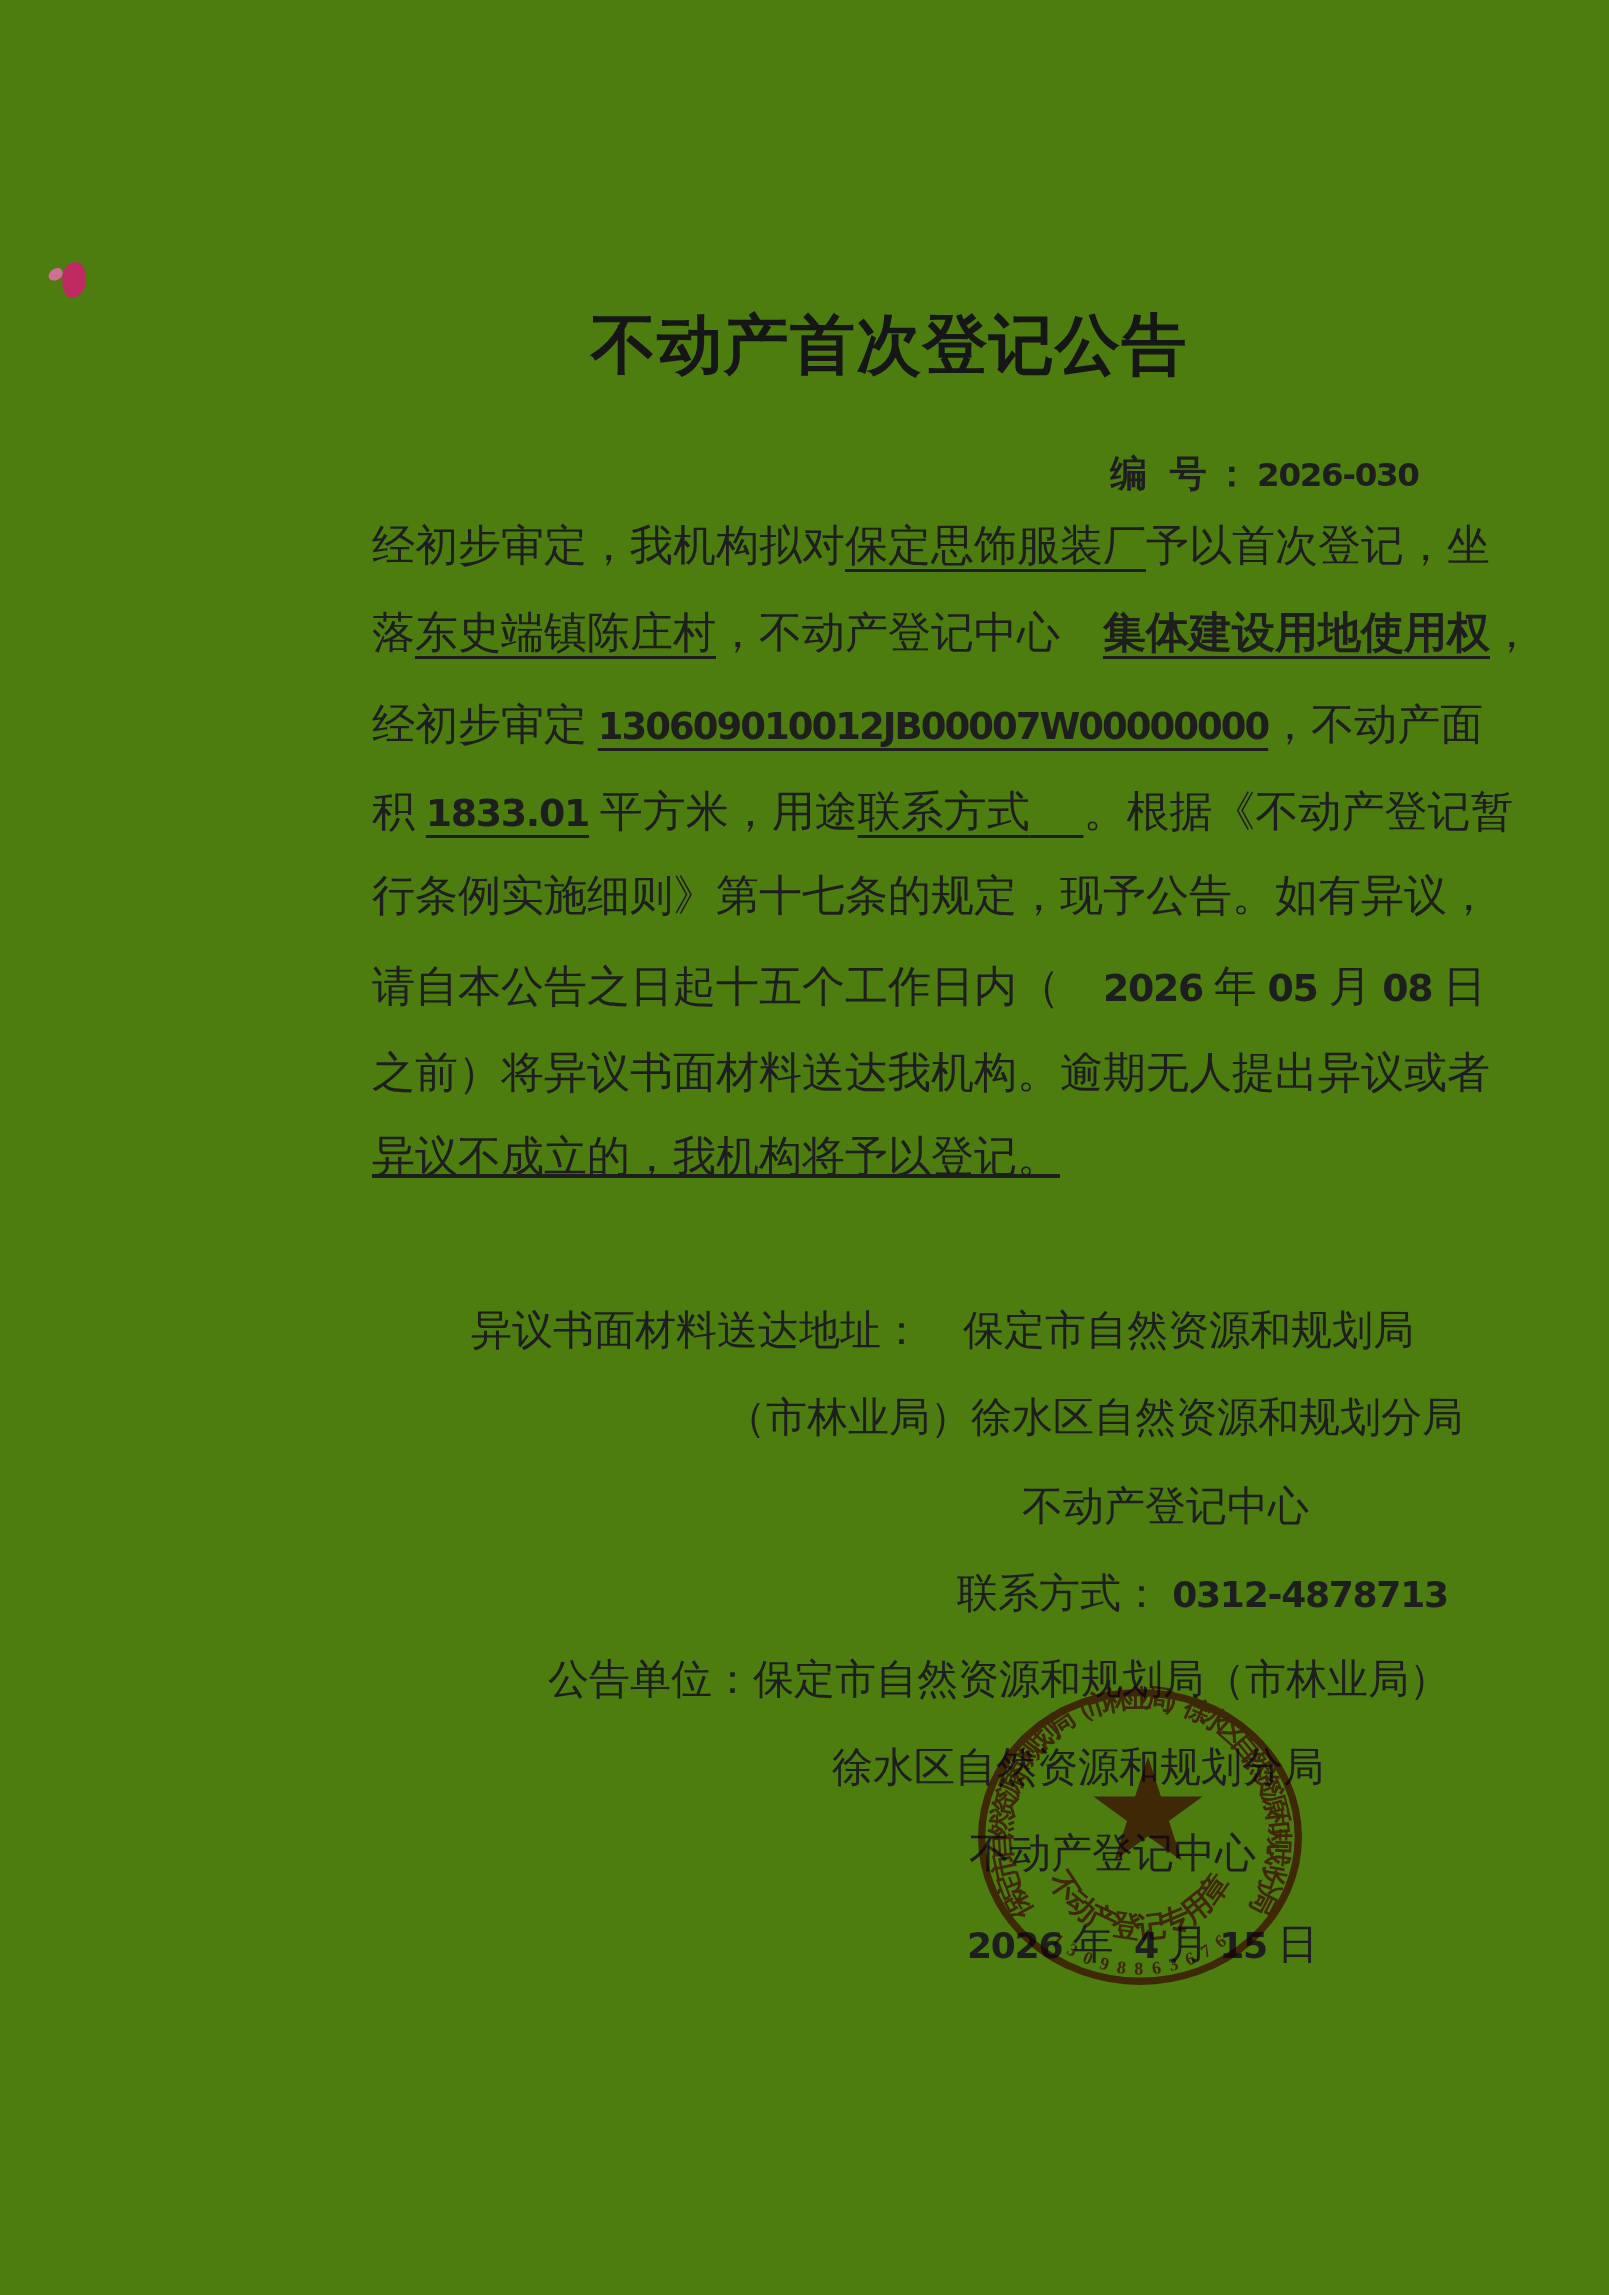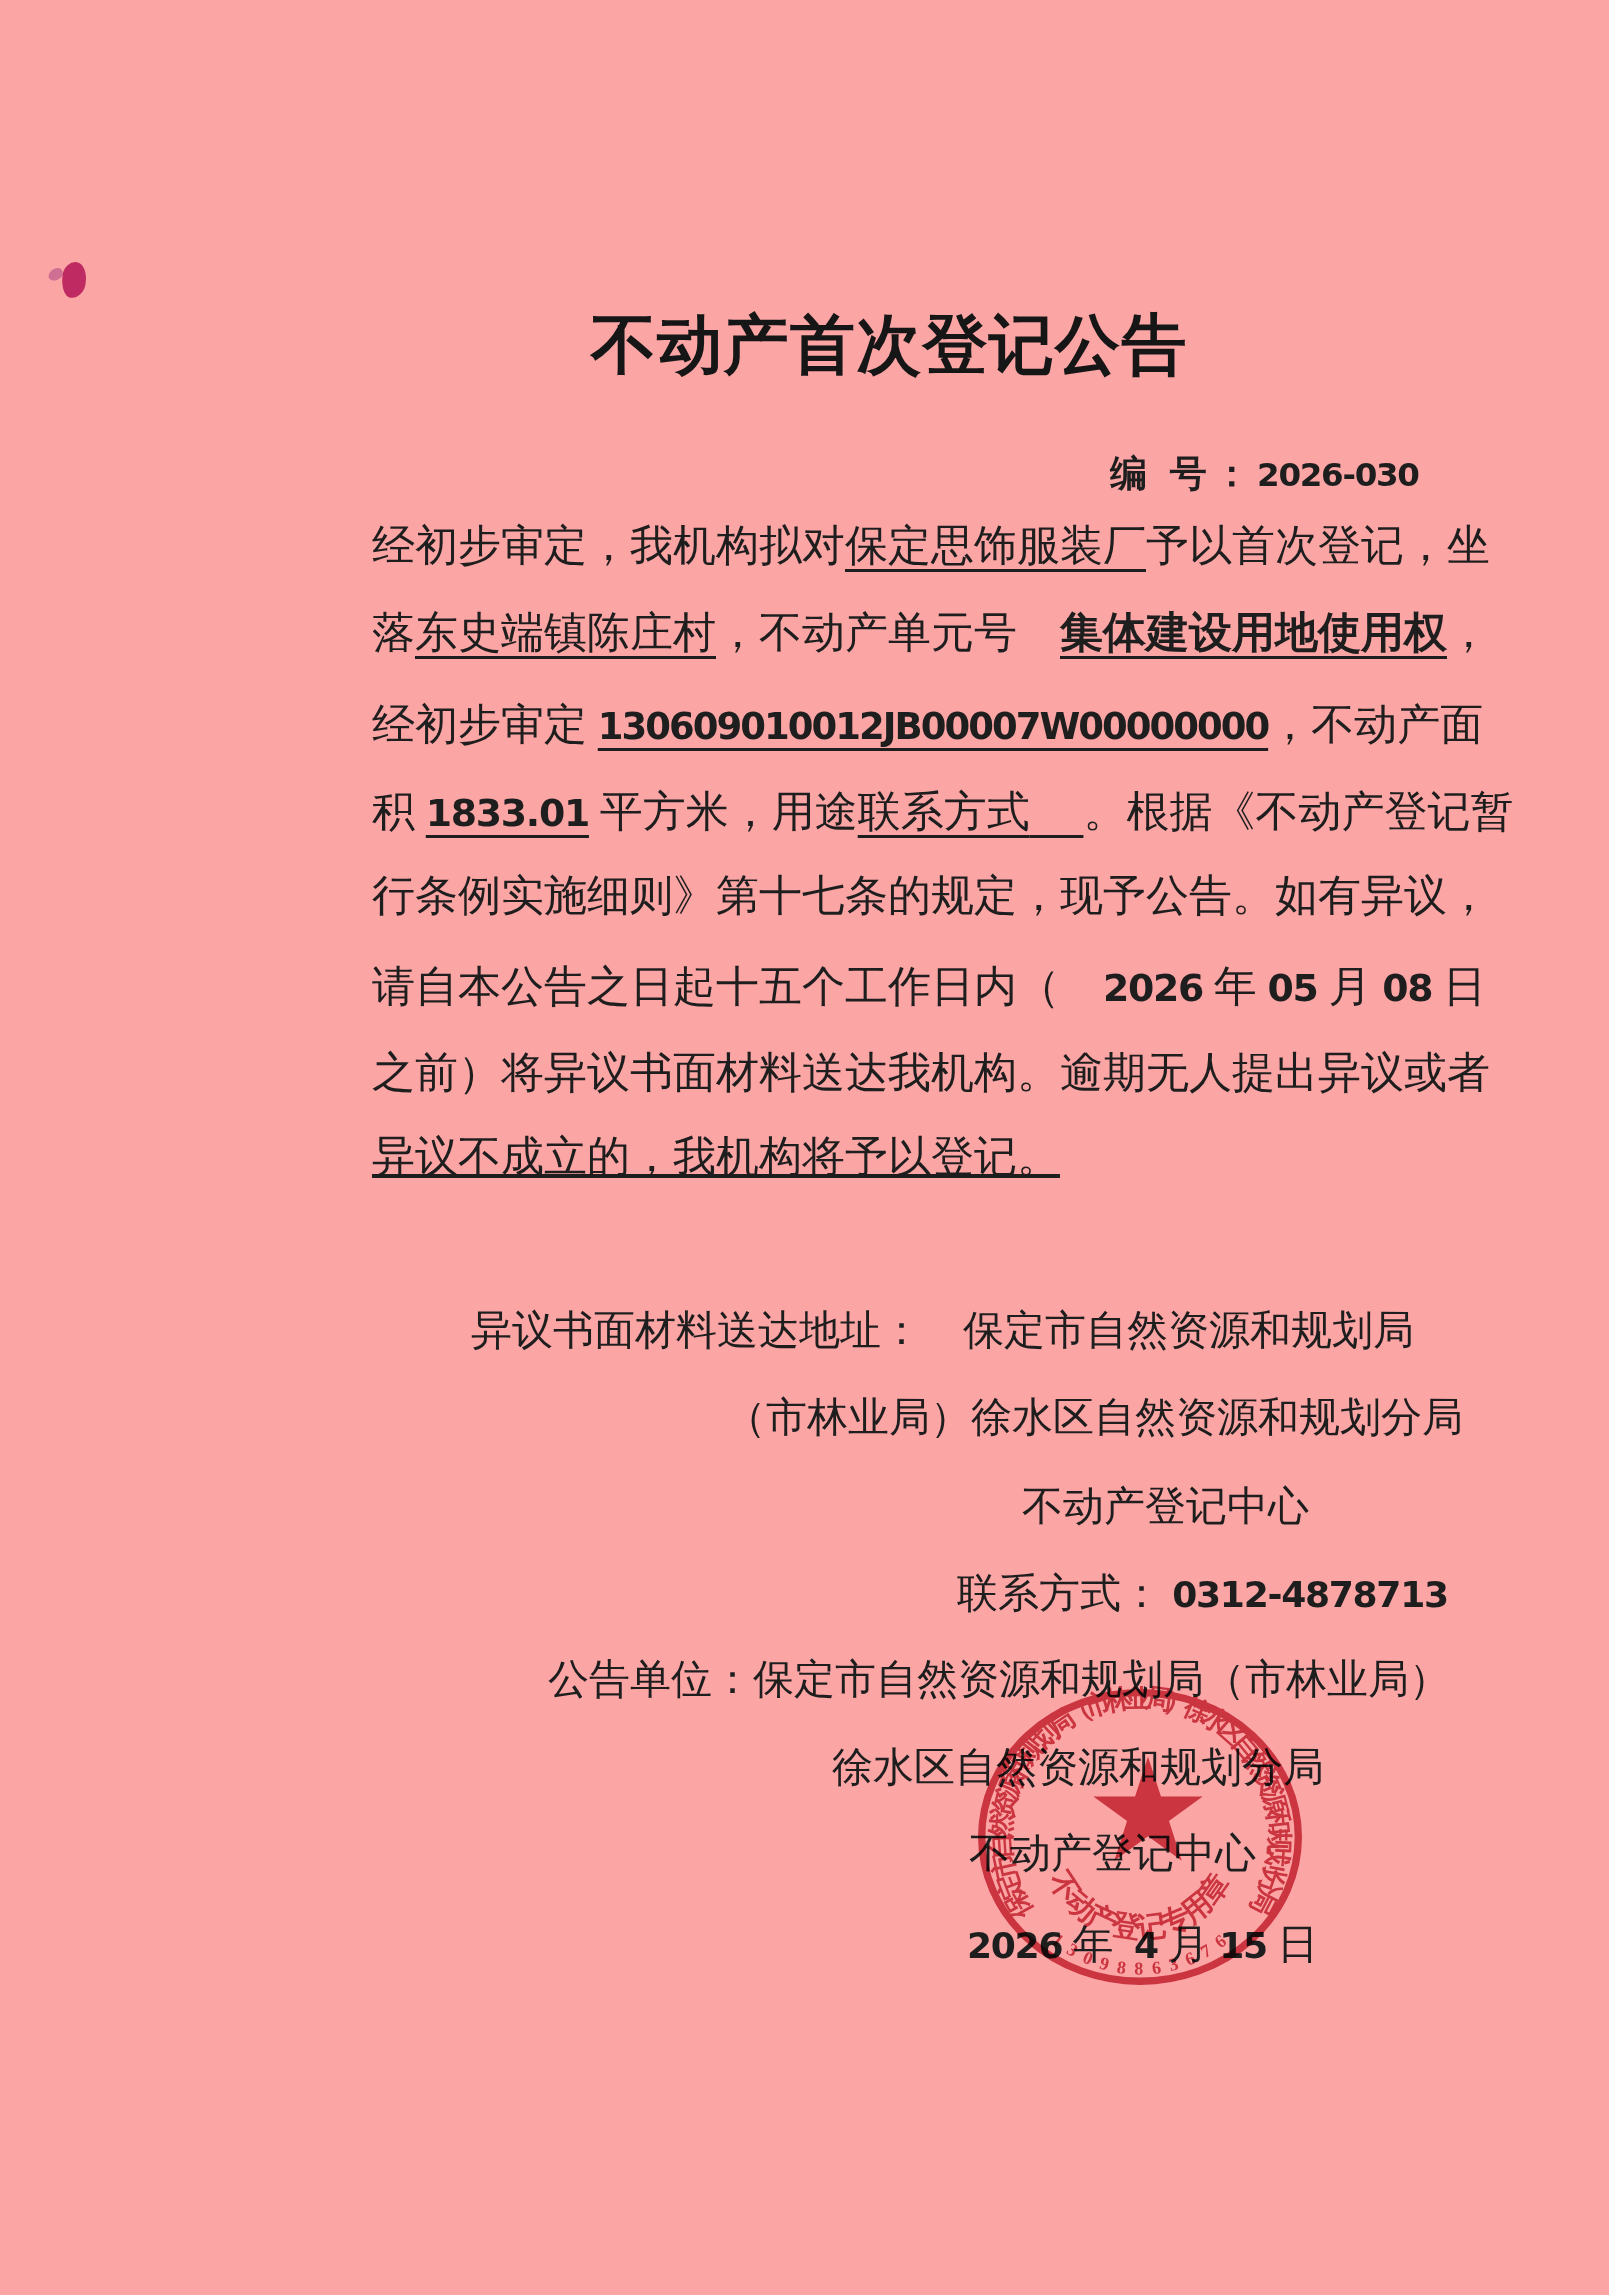--- a/index.html
+++ b/index.html
@@ -1,20 +1,20 @@
 <!DOCTYPE html>
 <html style="font-size:10.7px"><head>
 <meta charset="utf-8">
 <style>
   html,body{margin:0;padding:0;background:#e8e8e8;}
   .page{
     position:relative;
     width:1609px;height:2295px;
     margin:0 auto;
-    background:#fca5a5;
+    background:#4d7c0f;
     overflow:hidden;
     font-family:"Liberation Serif","DejaVu Serif",serif;
     color:#1e1e1e;
   }
   .tline{position:absolute;white-space:pre;font-size:43px;line-height:1.06;}
   .title{
     position:absolute;left:591px;top:301px;
     font-size:65px;font-weight:bold;letter-spacing:1.3px;white-space:pre;
     color:#161616;
   }
@@ -67,21 +67,21 @@
 <div class="page">
 
   <div class="blot-tail"></div>
   <div class="blot"></div>
 
   <div class="title">不动产首次登记公告</div>
 
   <div class="serial"><span class="lbl">编 号：</span><span class="num b">2026-030</span></div>
 
   <div class="tline" id="b1"><span>经初步审定，我机构拟对</span><span class="u">保定思饰服装厂</span><span>予以首次登记，坐</span></div>
-  <div class="tline" id="b2"><span>落</span><span class="u">东史端镇陈庄村</span><span>，不动产单元号　</span><span class="u b">集体建设用地使用权</span><span>，</span></div>
+  <div class="tline" id="b2"><span>落</span><span class="u">东史端镇陈庄村</span><span>，不动产登记中心　</span><span class="u b">集体建设用地使用权</span><span>，</span></div>
   <div class="tline" id="b3"><span>经初步审定 </span><span class="u b num">130609010012JB00007W00000000</span><span>，不动产面</span></div>
   <div class="tline" id="b4"><span>积 </span><span class="u b num">1833.01</span><span> 平方米，用途</span><span class="u">联系方式</span><span class="u">　 </span><span>。根据《不动产登记暂</span></div>
   <div class="tline" id="b5"><span>行条例实施细则》第十七条的规定，现予公告。如有异议，</span></div>
   <div class="tline" id="b6"><span>请自本公告之日起十五个工作日内（　</span><span class="b num">2026</span><span> 年 </span><span class="b num">05</span><span> 月 </span><span class="b num">08</span><span> 日</span></div>
   <div class="tline" id="b7"><span>之前）将异议书面材料送达我机构。逾期无人提出异议或者</span></div>
   <div class="tline" id="b8"><span>异议不成立的，我机构将予以登记。</span></div>
 
   <div class="tline foot" id="f1"><span>异议书面材料送达地址：　保定市自然资源和规划局</span></div>
   <div class="tline foot" id="f2"><span>（市林业局）徐水区自然资源和规划分局</span></div>
   <div class="tline foot" id="f3"><span>不动产登记中心</span></div>

